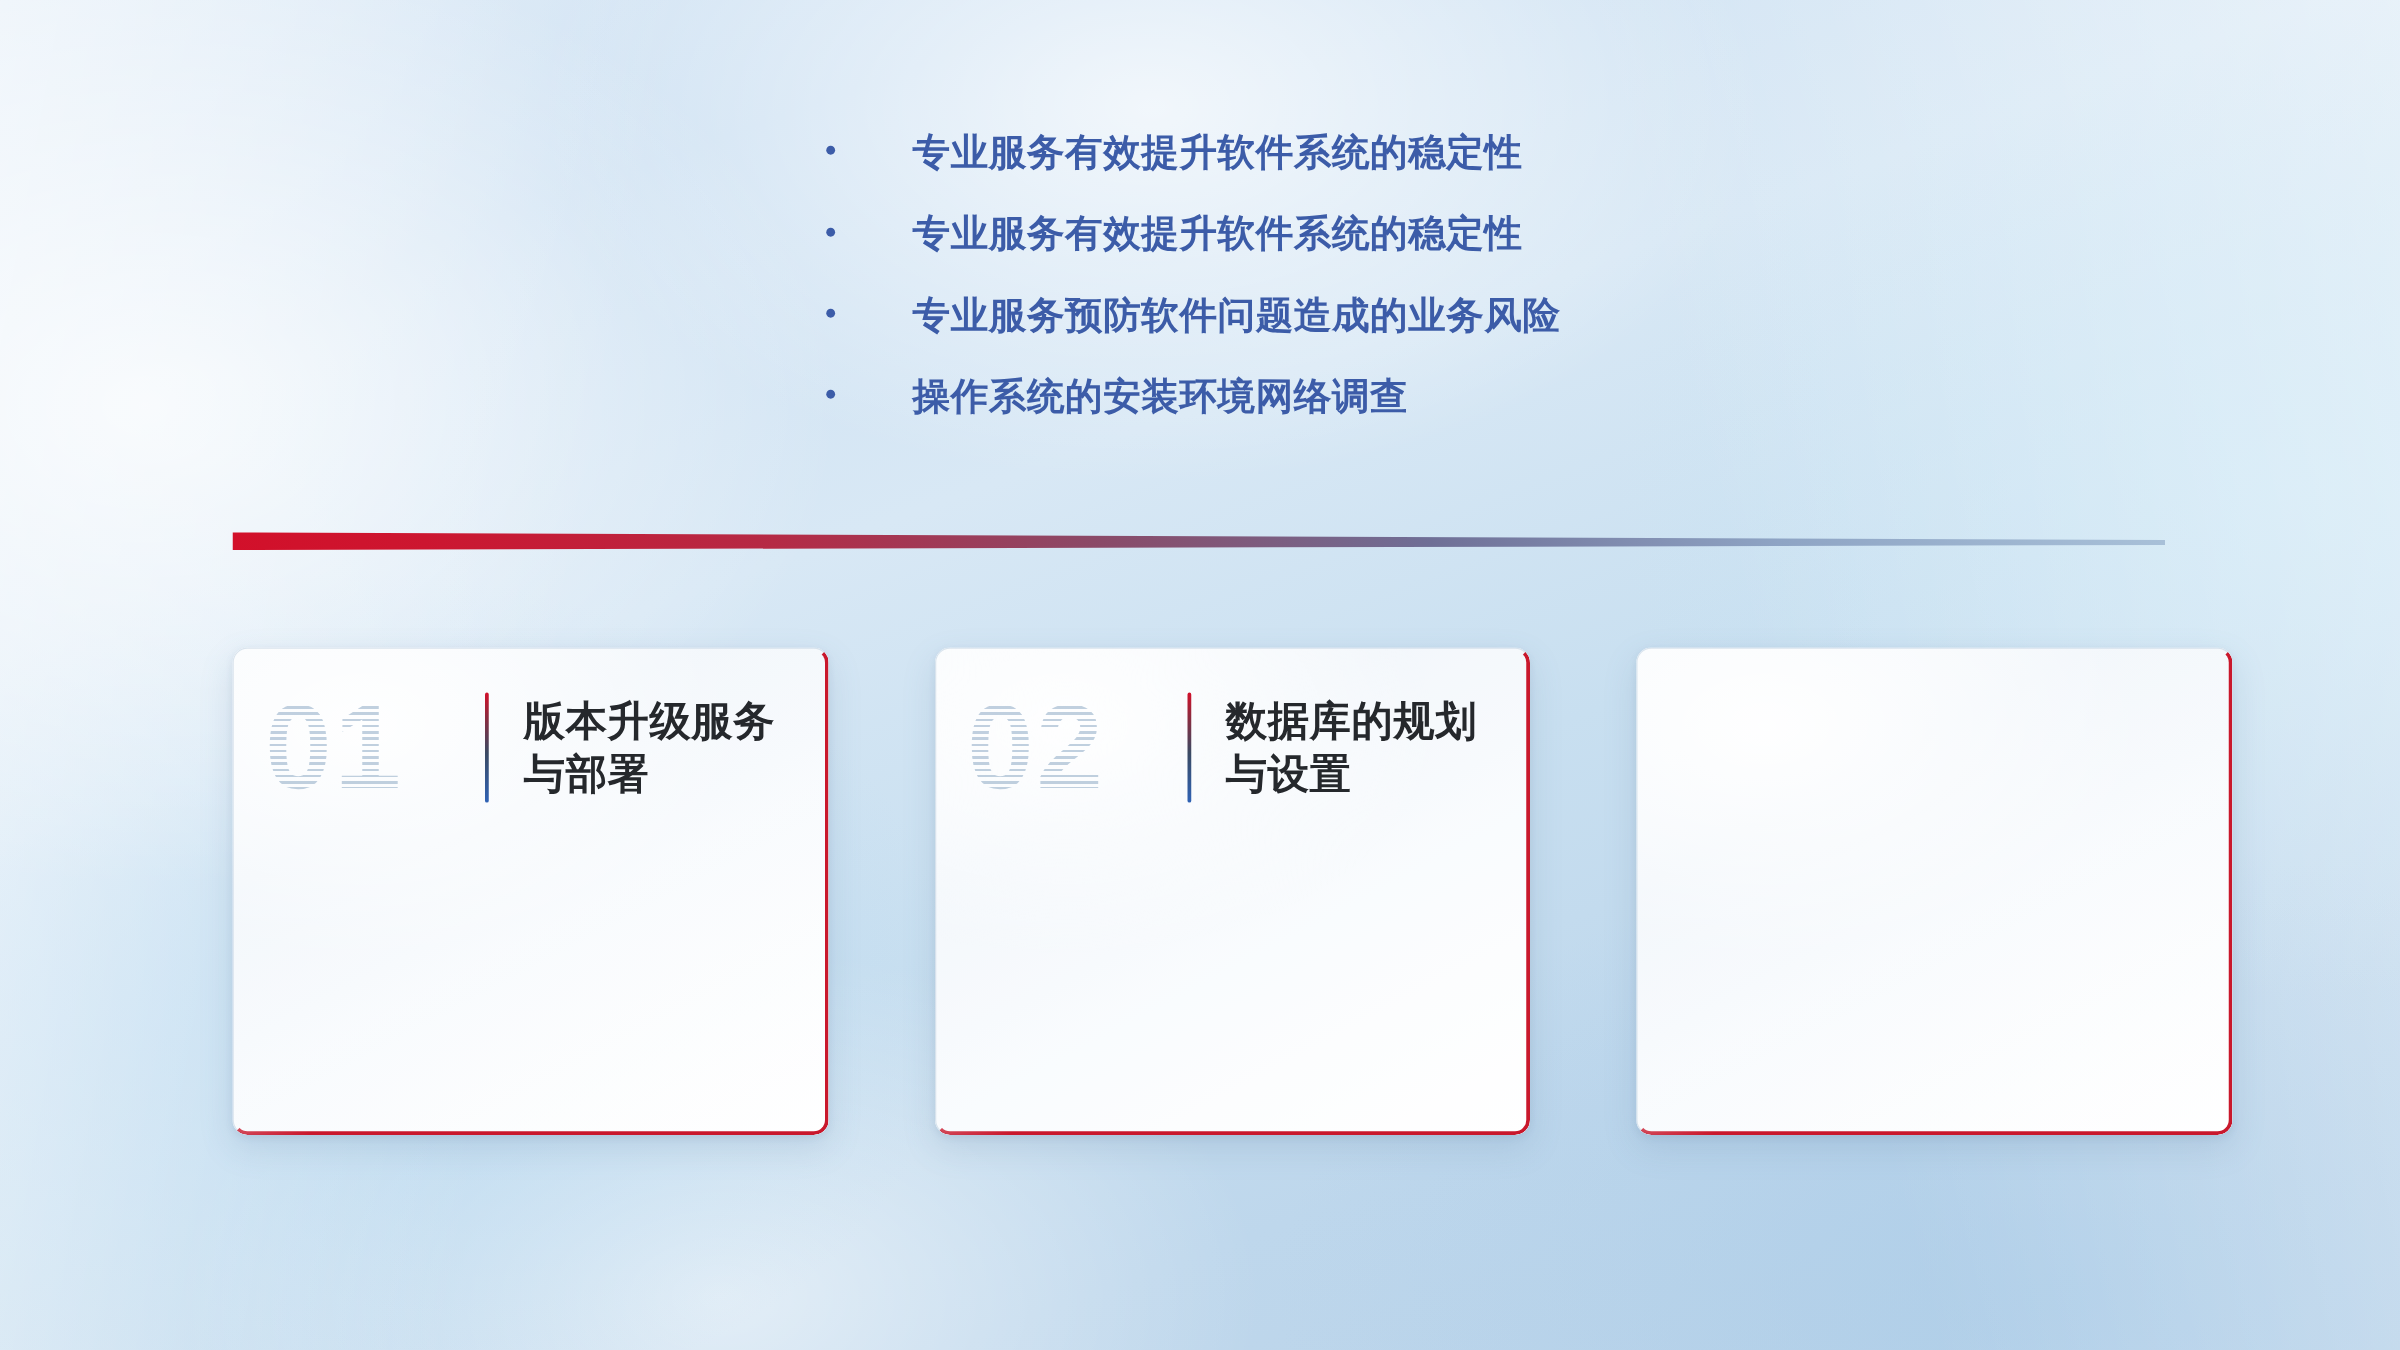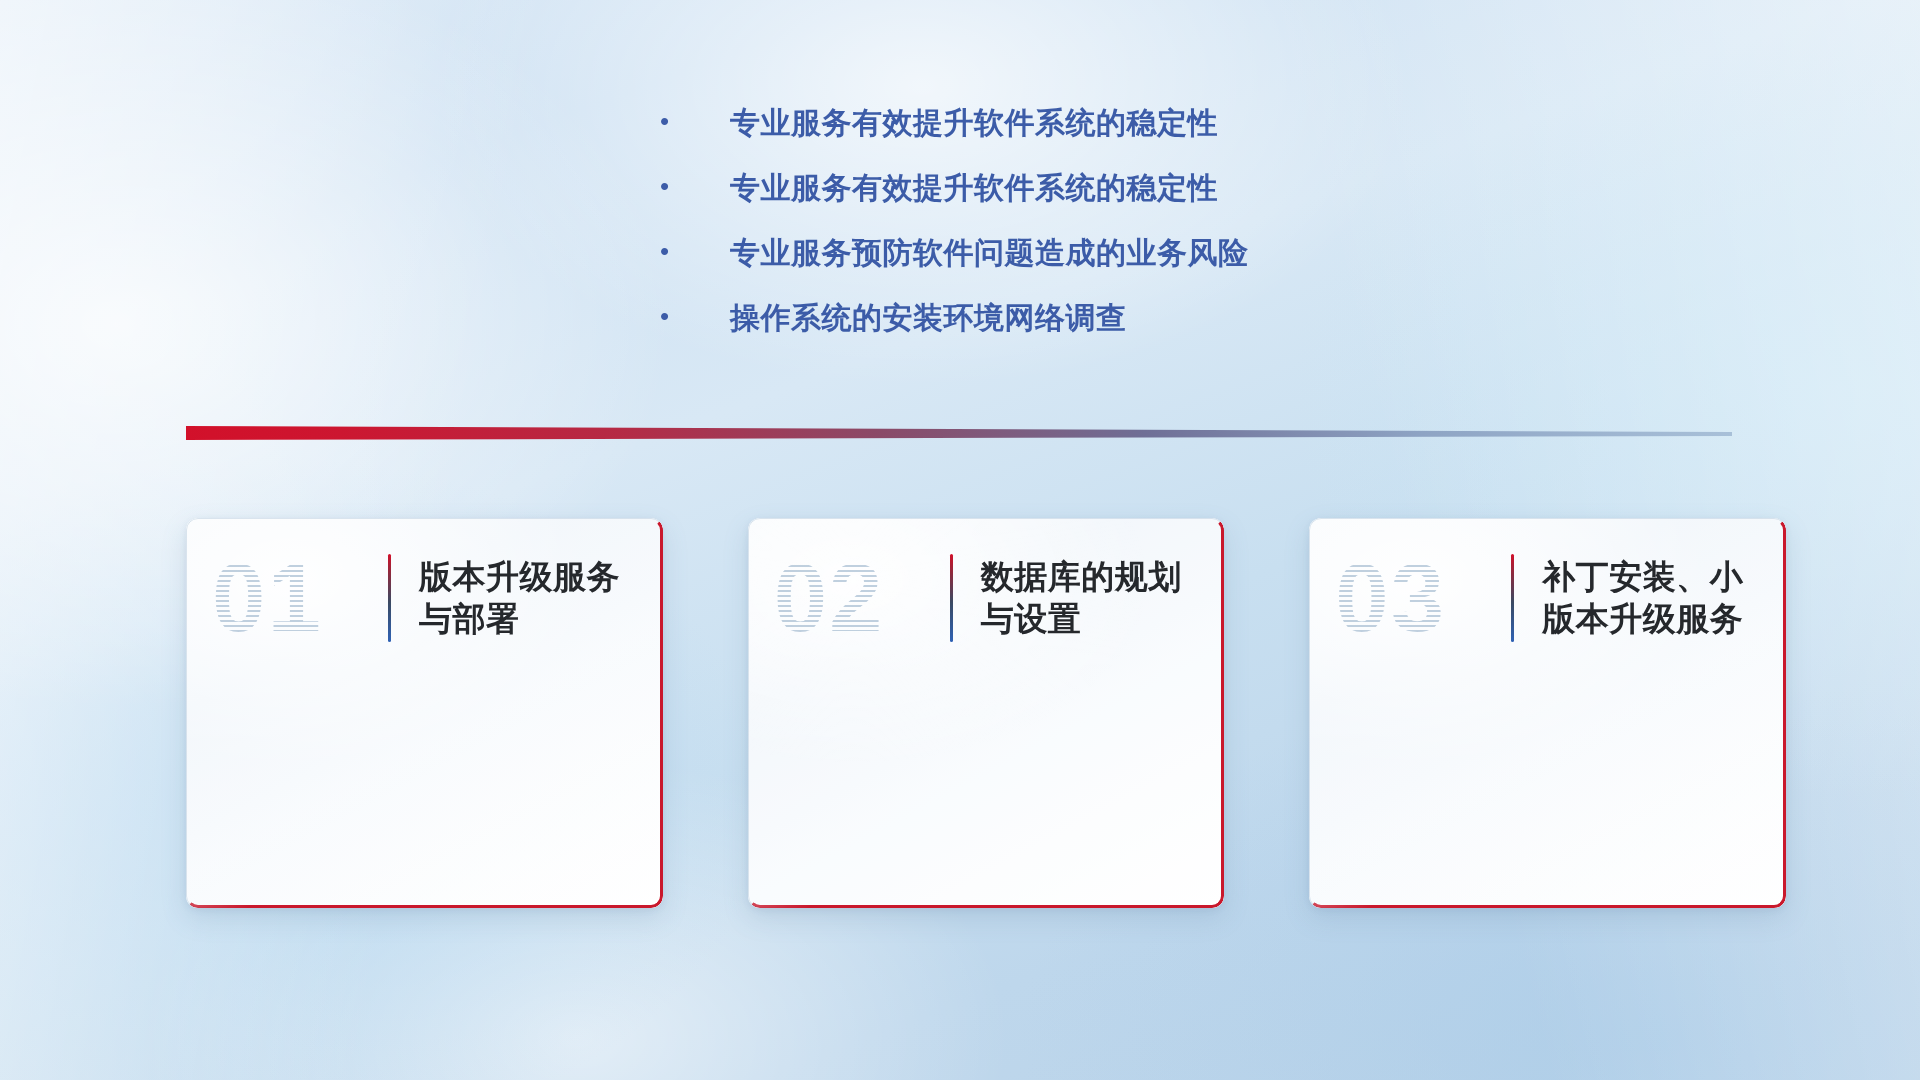--- a/index.html
+++ b/index.html
@@ -252,23 +252,17 @@
         <div class="ghost-num">02</div>
         <div class="vrule"></div>
         <div class="card-title">数据库的规划
 与设置</div>
       </div>
     </div>
 
     <div class="card">
       <div class="card-hairline"></div>
       <div class="card-edge"></div>
-      <div class="card-head">
-        <div class="ghost-num">03</div>
-        <div class="vrule"></div>
-        <div class="card-title">补丁安装、小
-版本升级服务</div>
-      </div>
     </div>
 
   </div>
 
 </div>
 
 </body></html>

